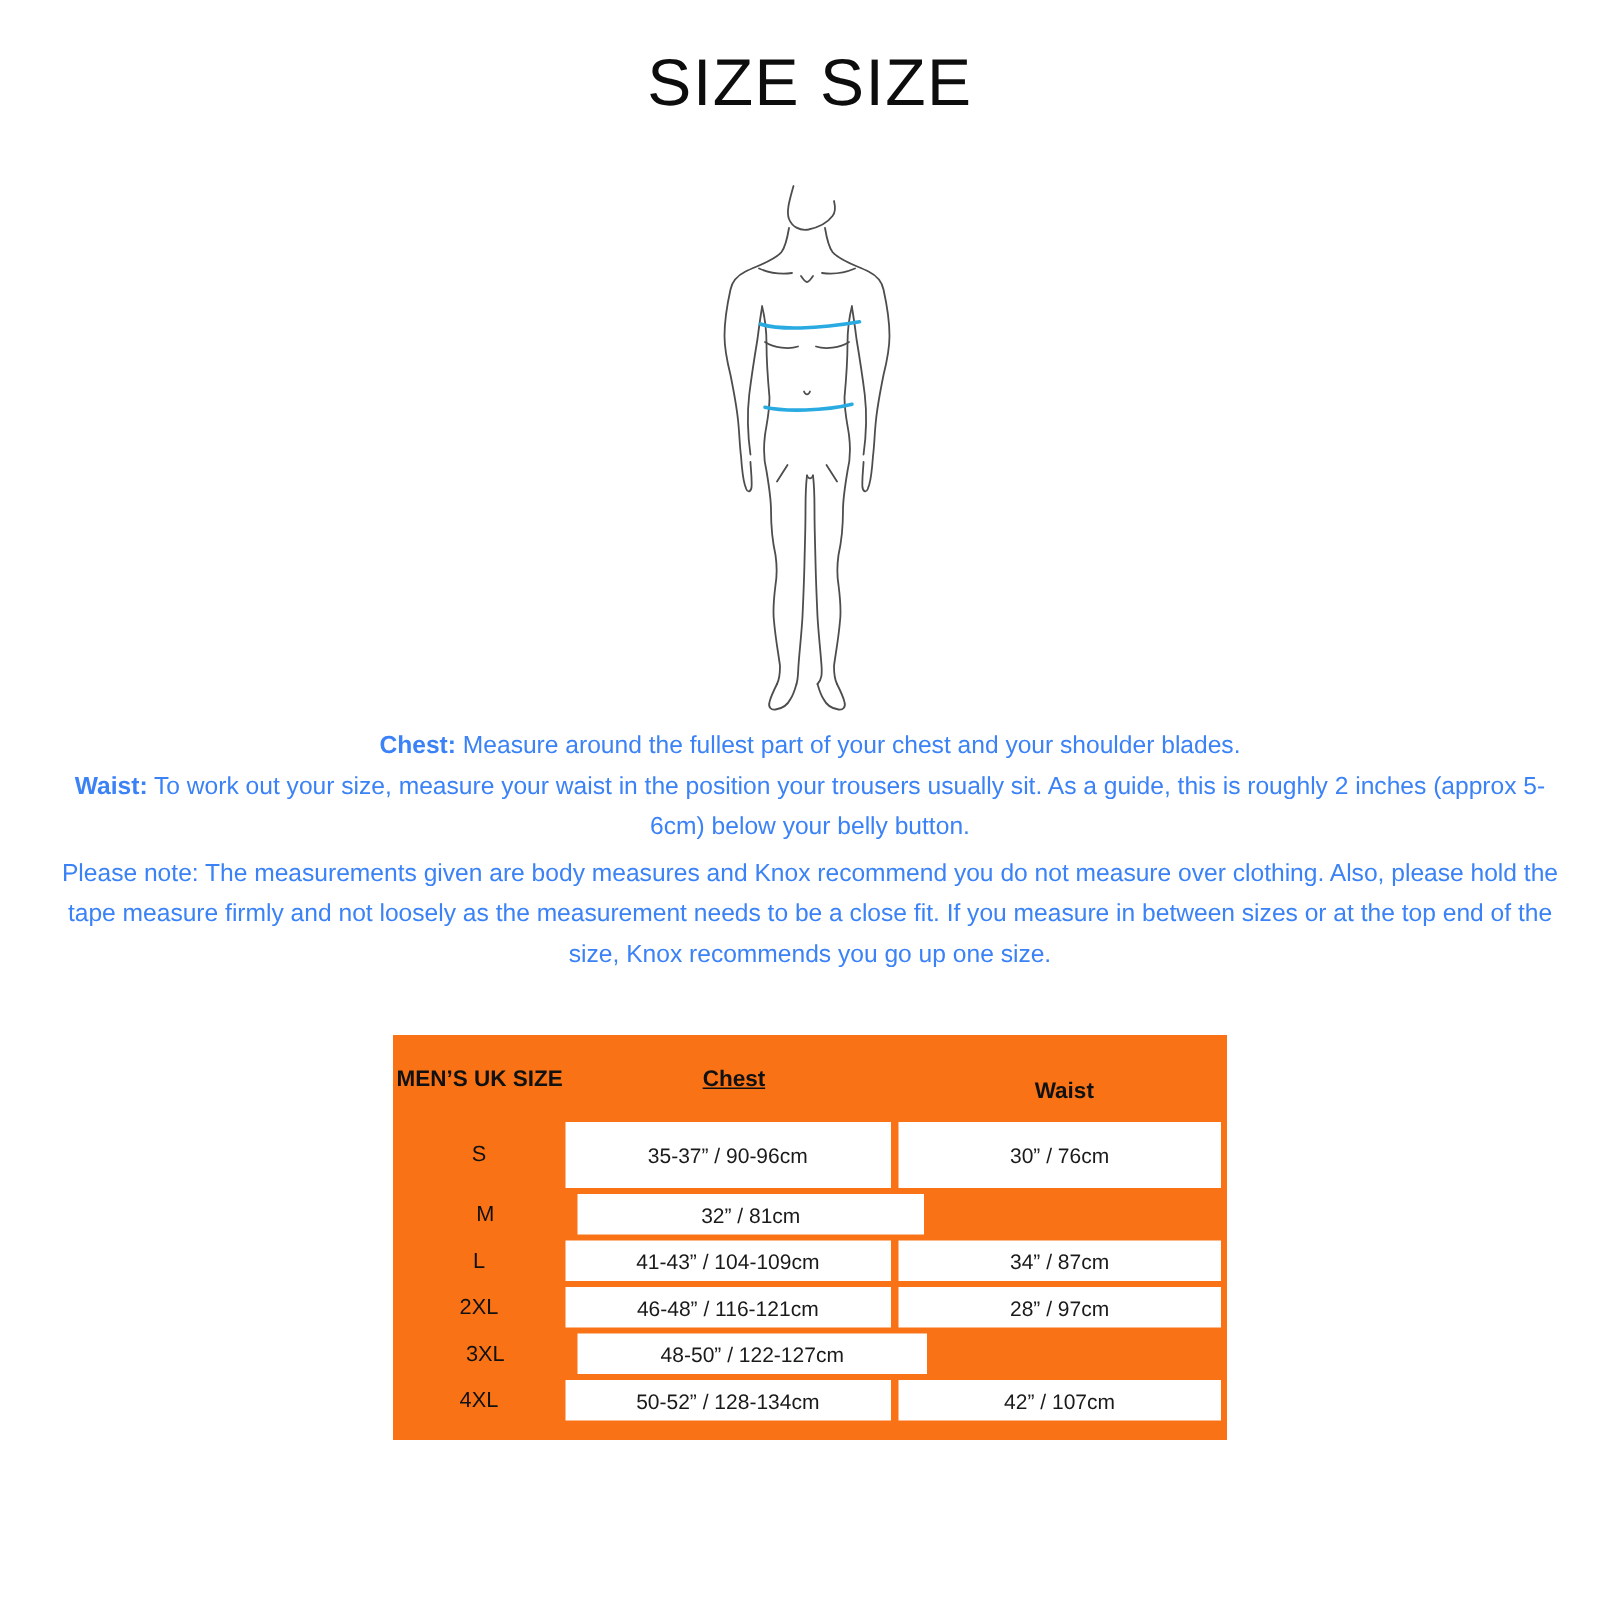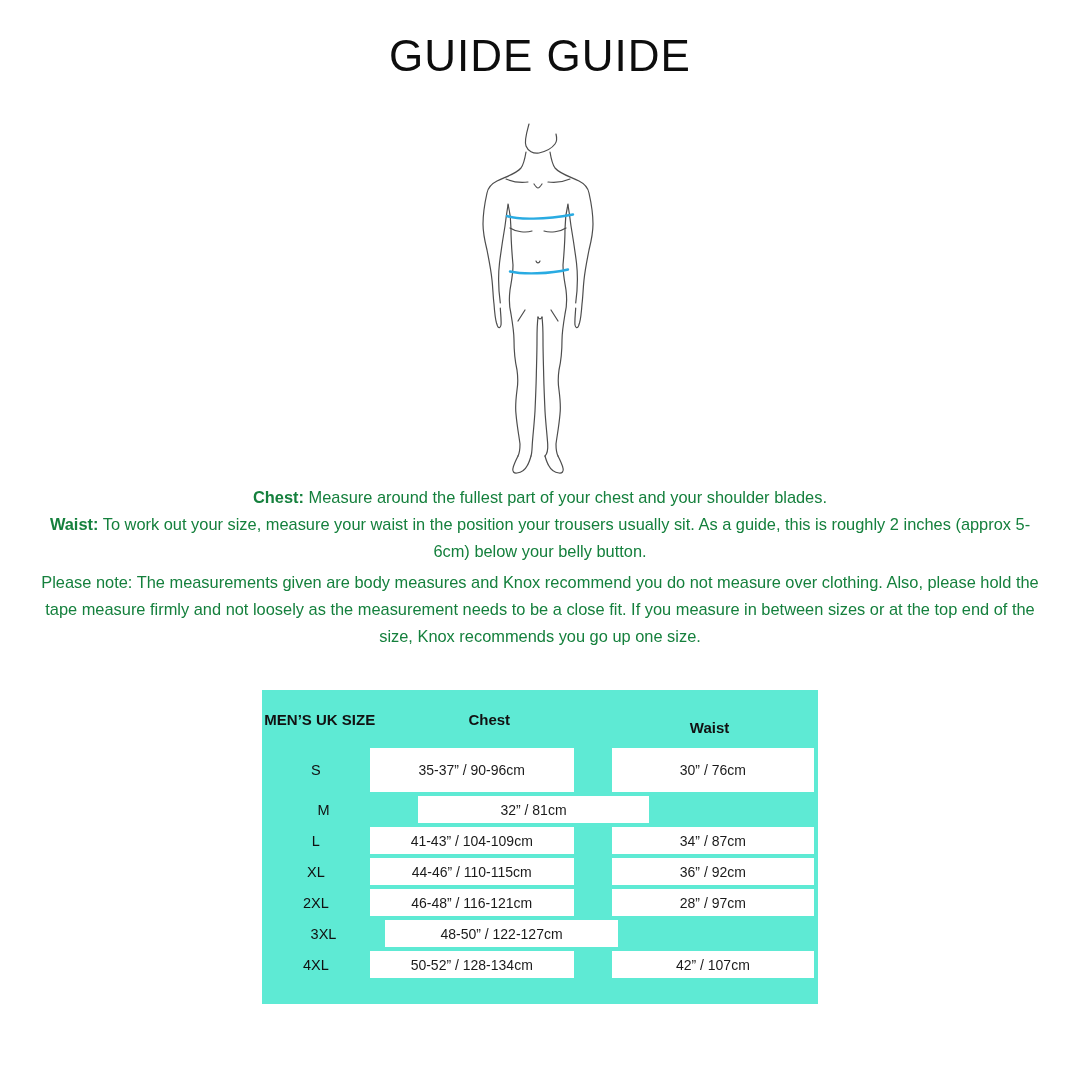--- a/index.html
+++ b/index.html
@@ -24,73 +24,73 @@
     width:160px;
     margin:40px auto 0 auto;
   }
   .figure-wrap svg{display:block;}
   .instructions{
     width:1014px;
     margin:6px auto 0 auto;
     text-align:center;
     font-size:16.4px;
     line-height:27px;
-    color:#15803d;
+    color:#3b82f6;
   }
   .instructions p{margin:0;}
   .instructions p.note{margin-top:4px;}
   .instructions b{font-weight:700;}
   
   .size-table{
     width:556px;
     margin:40px auto 0 auto;
-    background:#5eead4;
-    padding-bottom:22px;
+    background:#f97316;
+    padding-bottom:9px;
     box-sizing:border-box;
   }
   .t-header{
     display:flex;
     height:58px;
     align-items:center;
   }
   .t-header .hc{
     font-weight:700;
     font-size:15px;
     text-align:center;
     color:#111;
   }
   .hc.h-size{width:123px;}
-  .hc.h-chest{width:238px;}
+  .hc.h-chest{width:238px;text-decoration:underline;}
   .hc.h-waist{width:231px;margin-top:16px;}
   .t-row{
     display:flex;
     height:27px;
     margin-bottom:4px;
     padding-right:4px;
   }
   .t-row.first{height:44px;}
   .t-row .t-size{
     width:123px;
     display:flex;align-items:center;justify-content:center;
     font-size:14.5px;color:#111;
   }
   .t-row .t-cell{
     background:#ffffff;
     display:flex;align-items:center;justify-content:center;
     font-size:14px;color:#1a1a1a;
   }
   .t-cell.c-chest{width:233px;margin-right:5px;}
-  .t-cell.c-waist{width:231px;margin-left:33px;}
+  .t-cell.c-waist{width:231px;}
 </style>
 </head>
 <body>
 
 <div class="page">
 
-  <h1 class="title">GUIDE GUIDE</h1>
+  <h1 class="title">SIZE SIZE</h1>
 
   <div class="figure-wrap">
     <svg width="160" height="360" viewBox="0 0 160 360">
       <g fill="none" stroke="#4d4d4d" stroke-width="1.2" stroke-linecap="round" stroke-linejoin="round">
 
         <path d="M 69,6 C 66.5,15 64,23 66,28 C 68,33 73,36 79,35 C 86,33.5 92,30 95,26 C 97,23.5 97,20 96,16"></path>
 
         <path d="M 66,34 C 65,40 64,46 61,50 C 56,56 45,59 37,63 C 31,66 28,70 27,75 C 25,84 23,95 23,106 C 23,115 25,124 27,132 C 29,142 31,152 32,162 C 33,171 33,178 34,186 C 34.5,193 35,200 36.5,205 L 37.5,208 C 38.5,210.5 40.5,210 41,207 C 41.5,202 40.5,195 40.3,190"></path>
 
         <path d="M 40.3,185 C 38.5,172 38,158 39.5,145 C 41,133 43,120 45,108 C 46,100 47,93 48,87"></path>
@@ -153,25 +153,20 @@
     <div class="t-row">
       <div class="t-size">M</div>
       <div class="t-cell c-waist">32” / 81cm</div>
     </div>
     <div class="t-row">
       <div class="t-size">L</div>
       <div class="t-cell c-chest">41-43” / 104-109cm</div>
       <div class="t-cell c-waist">34” / 87cm</div>
     </div>
     <div class="t-row">
-      <div class="t-size">XL</div>
-      <div class="t-cell c-chest">44-46” / 110-115cm</div>
-      <div class="t-cell c-waist">36” / 92cm</div>
-    </div>
-    <div class="t-row">
       <div class="t-size">2XL</div>
       <div class="t-cell c-chest">46-48” / 116-121cm</div>
       <div class="t-cell c-waist">28” / 97cm</div>
     </div>
     <div class="t-row">
       <div class="t-size">3XL</div>
       <div class="t-cell c-chest">48-50” / 122-127cm</div>
     </div>
     <div class="t-row">
       <div class="t-size">4XL</div>

